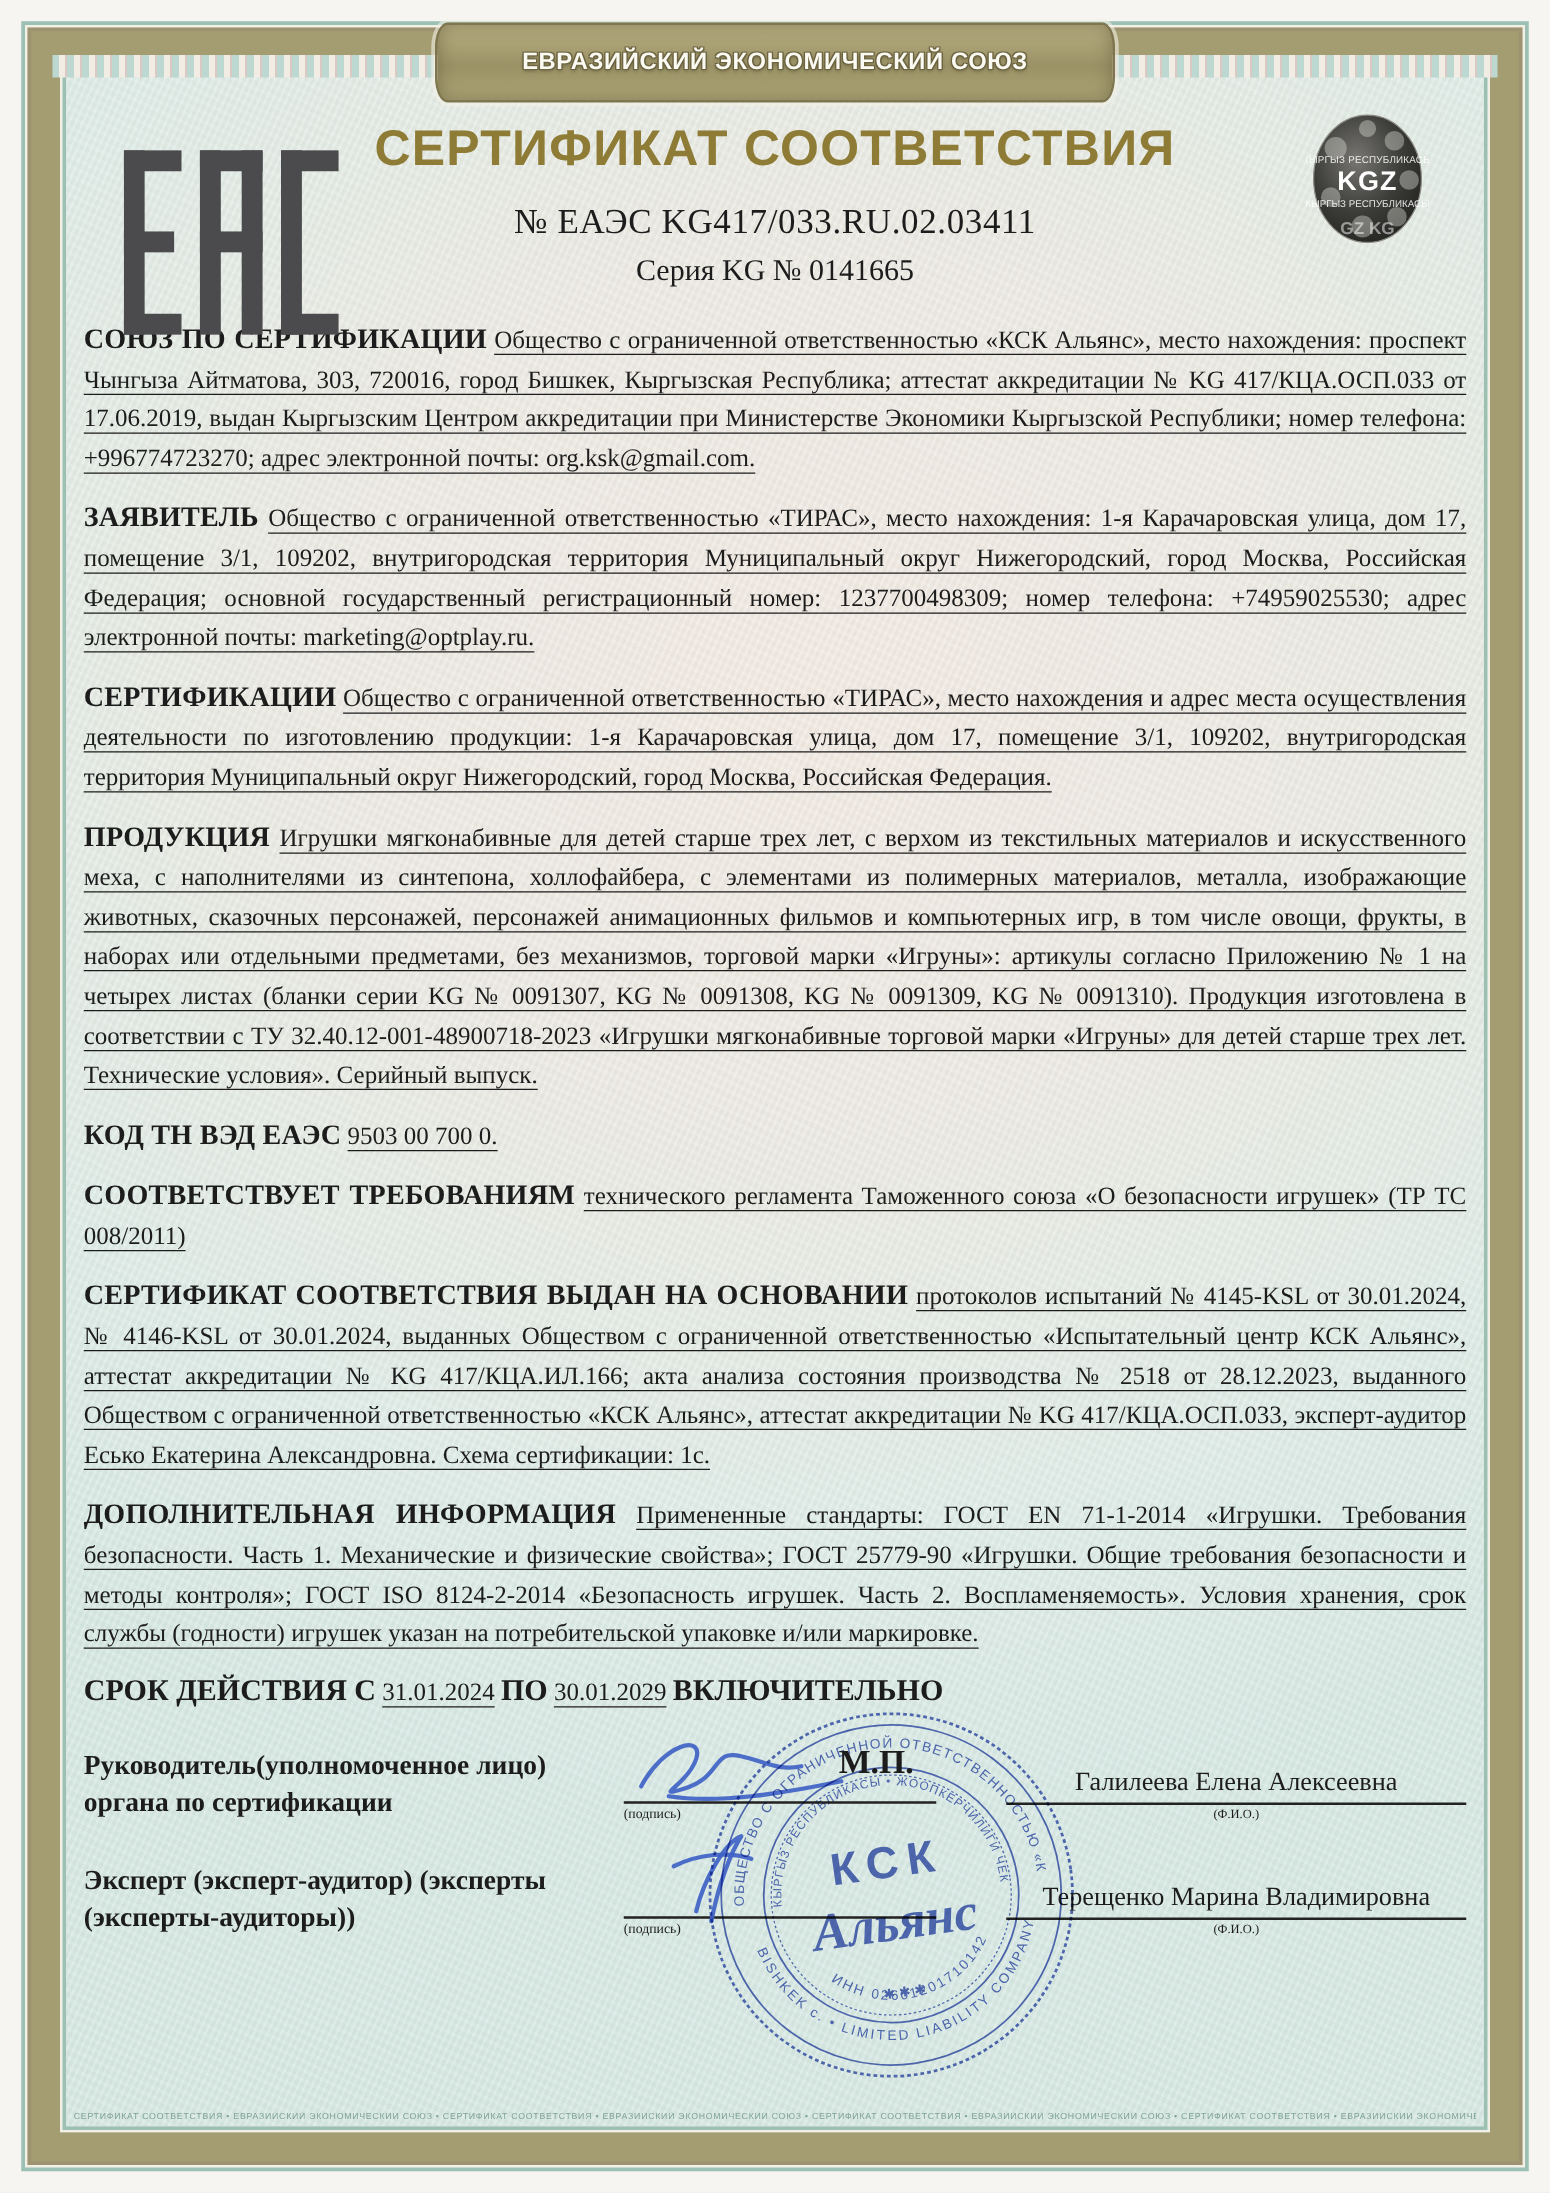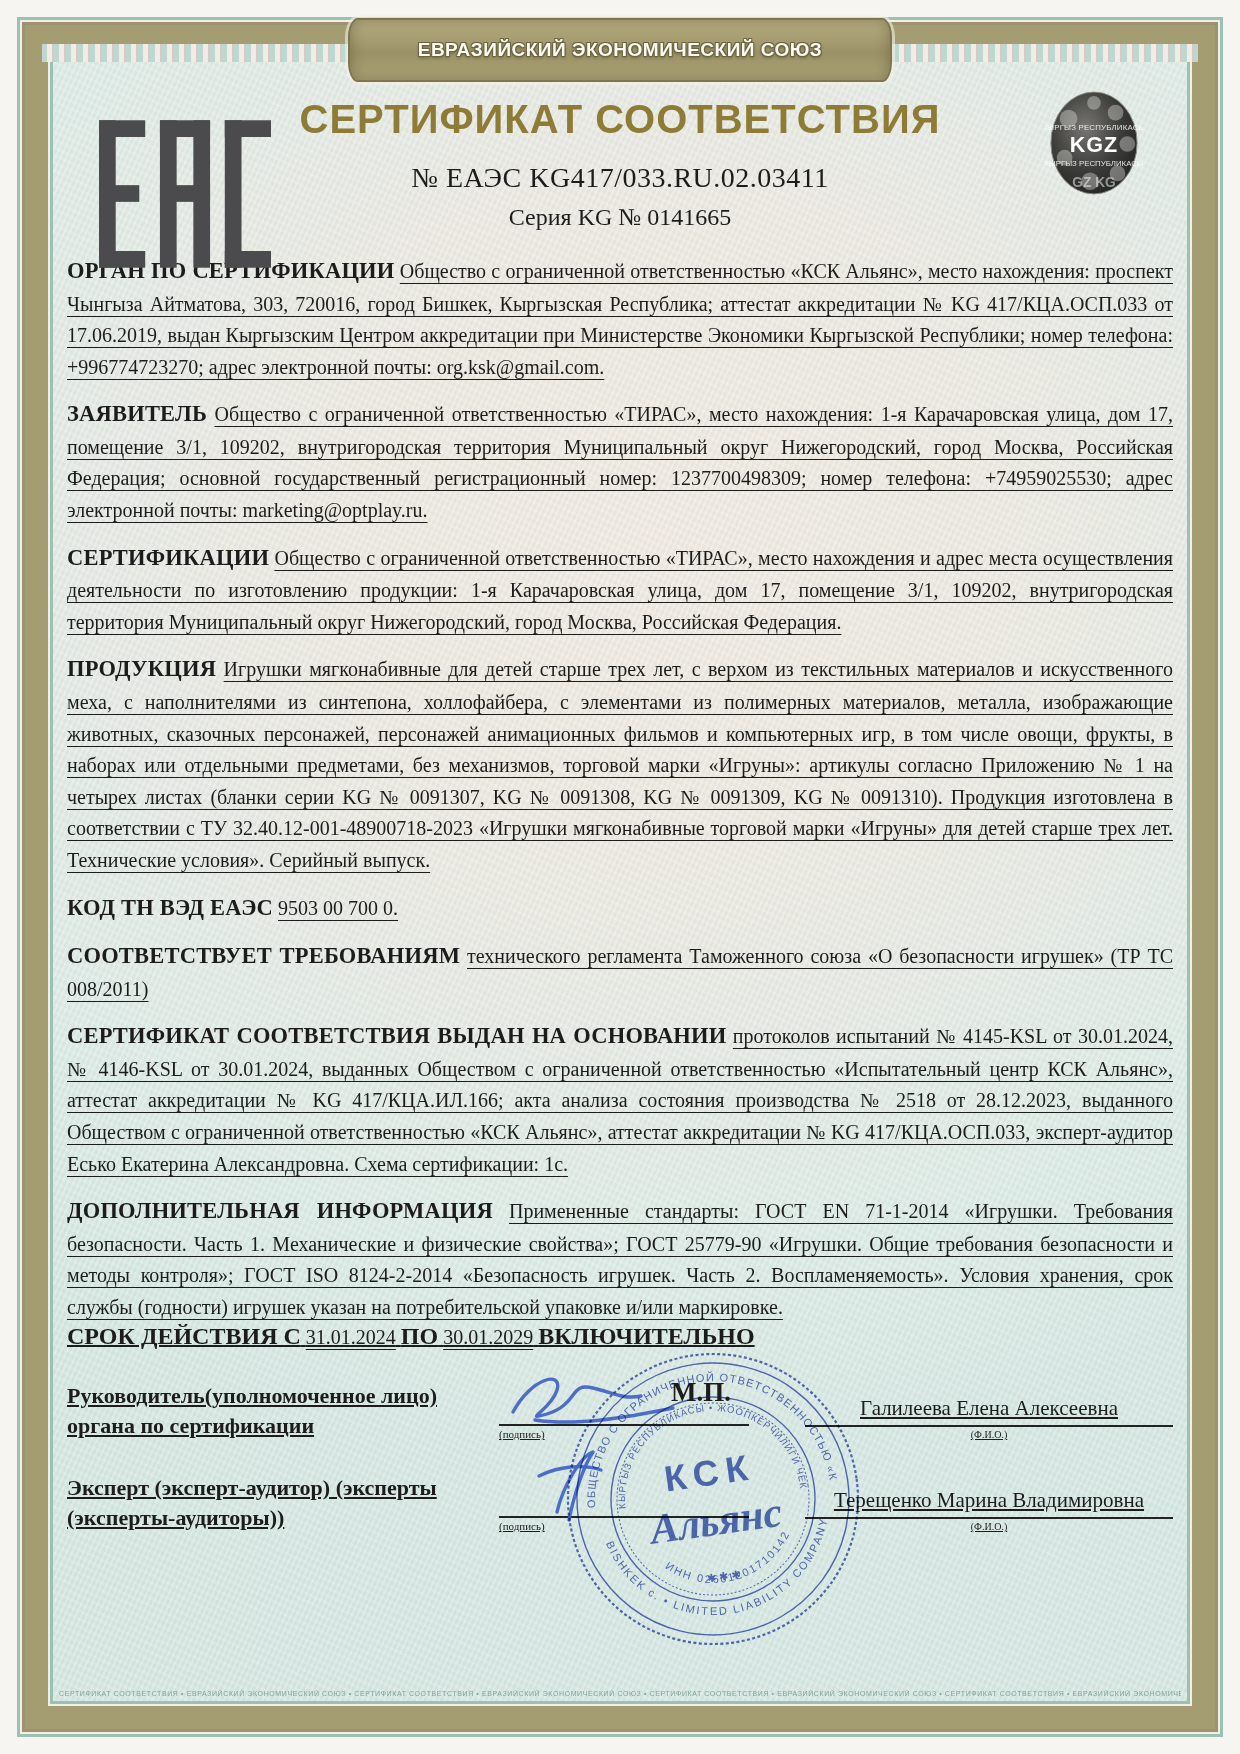--- a/index.html
+++ b/index.html
@@ -34,21 +34,21 @@
   .kgz{position:absolute;right:44px;top:34px;}
   .title{margin-top:2px;text-align:center;font-family:"Liberation Sans",sans-serif;font-weight:bold;
      font-size:40px;letter-spacing:1px;color:#8e7c36;}
   .cert-no{margin-top:20px;text-align:center;font-weight:normal;font-size:28px;letter-spacing:.5px;}
   .series{margin-top:10px;text-align:center;font-size:24px;}
   
   .sec{margin:13px 0 0;text-align:justify;font-size:20px;line-height:1.58;}
   .sec b{font-size:22.5px;letter-spacing:.2px;}
   .u{text-decoration:underline;text-underline-offset:5px;text-decoration-thickness:1.2px;}
   
-  .footer{position:relative;text-decoration:underline;}
+  .footer{position:relative;margin-top:16px;}
   .validity{font-size:20px;}
   .validity b{font-size:24px;}
   .sign-grid{margin-top:30px;display:grid;grid-template-columns:400px 250px 1fr;row-gap:26px;align-items:end;gap:32px;}
   .role{font-weight:bold;font-size:22px;line-height:1.35;}
   .sigcell{position:relative;align-self:end;}
   .sig-line{border-bottom:2px solid #222;height:44px;position:relative;}
   .sig-line svg{position:absolute;left:6px;bottom:-8px;}
   .podpis{text-align:left;font-size:11px;margin-top:2px;}
   .fio-block{margin-left:24px;}
   .fio-name{font-size:21px;text-align:center;border-bottom:2px solid #222;padding-bottom:4px;}
@@ -113,21 +113,21 @@
           <text x="50" y="80" font-size="8" opacity=".85">КЫРГЫЗ РЕСПУБЛИКАСЫ</text>
           <text x="50" y="102" font-size="14" opacity=".5" font-weight="bold">GZ  KG</text>
         </g>
       </svg>
 
       <div class="title">СЕРТИФИКАТ СООТВЕТСТВИЯ</div>
       <div class="cert-no">№ ЕАЭС KG417/033.RU.02.03411</div>
       <div class="series">Серия KG № 0141665</div>
 
       <p class="sec" style="margin-top:22px">
-        <b>ОРГАН ПО СЕРТИФИКАЦИИ</b>
+        <b>СОЮЗ ПО СЕРТИФИКАЦИИ</b>
         <span class="u">Общество с ограниченной ответственностью «КСК Альянс», место нахождения: проспект Чынгыза Айтматова, 303, 720016, город Бишкек, Кыргызская Республика; аттестат аккредитации № KG 417/КЦА.ОСП.033 от 17.06.2019, выдан Кыргызским Центром аккредитации при Министерстве Экономики Кыргызской Республики; номер телефона: +996774723270; адрес электронной почты: org.ksk@gmail.com.</span>
       </p>
 
       <p class="sec">
         <b>ЗАЯВИТЕЛЬ</b>
         <span class="u">Общество с ограниченной ответственностью «ТИРАС», место нахождения: 1-я Карачаровская улица, дом 17, помещение 3/1, 109202, внутригородская территория Муниципальный округ Нижегородский, город Москва, Российская Федерация; основной государственный регистрационный номер: 1237700498309; номер телефона: +74959025530; адрес электронной почты: marketing@optplay.ru.</span>
       </p>
 
       <p class="sec">
         <b>СЕРТИФИКАЦИИ</b>

